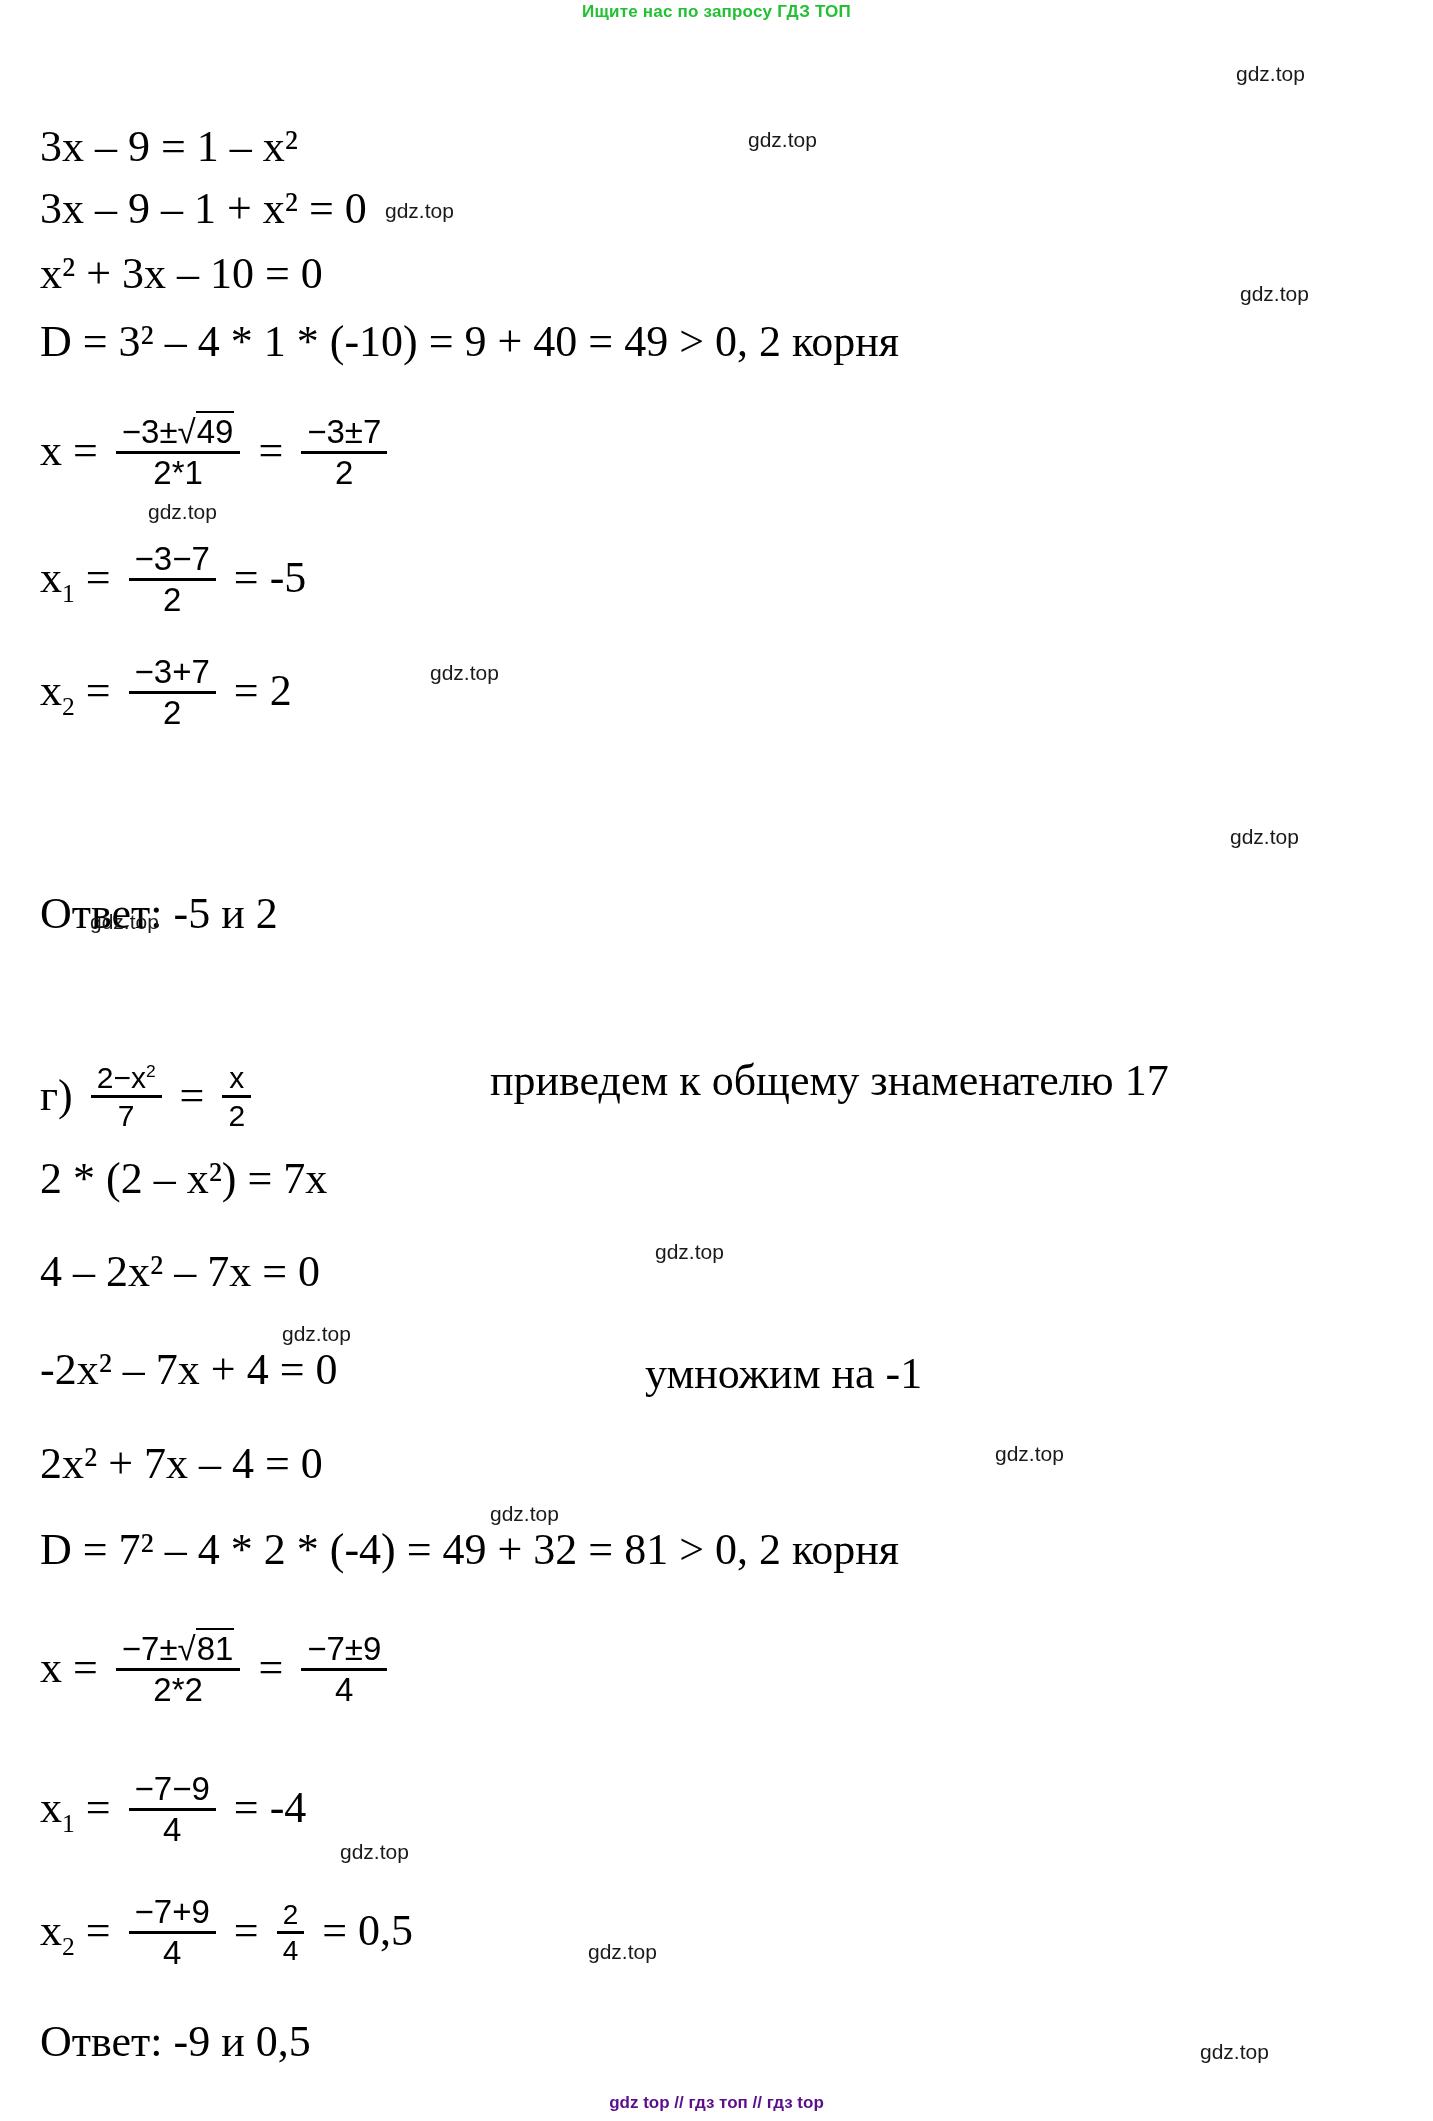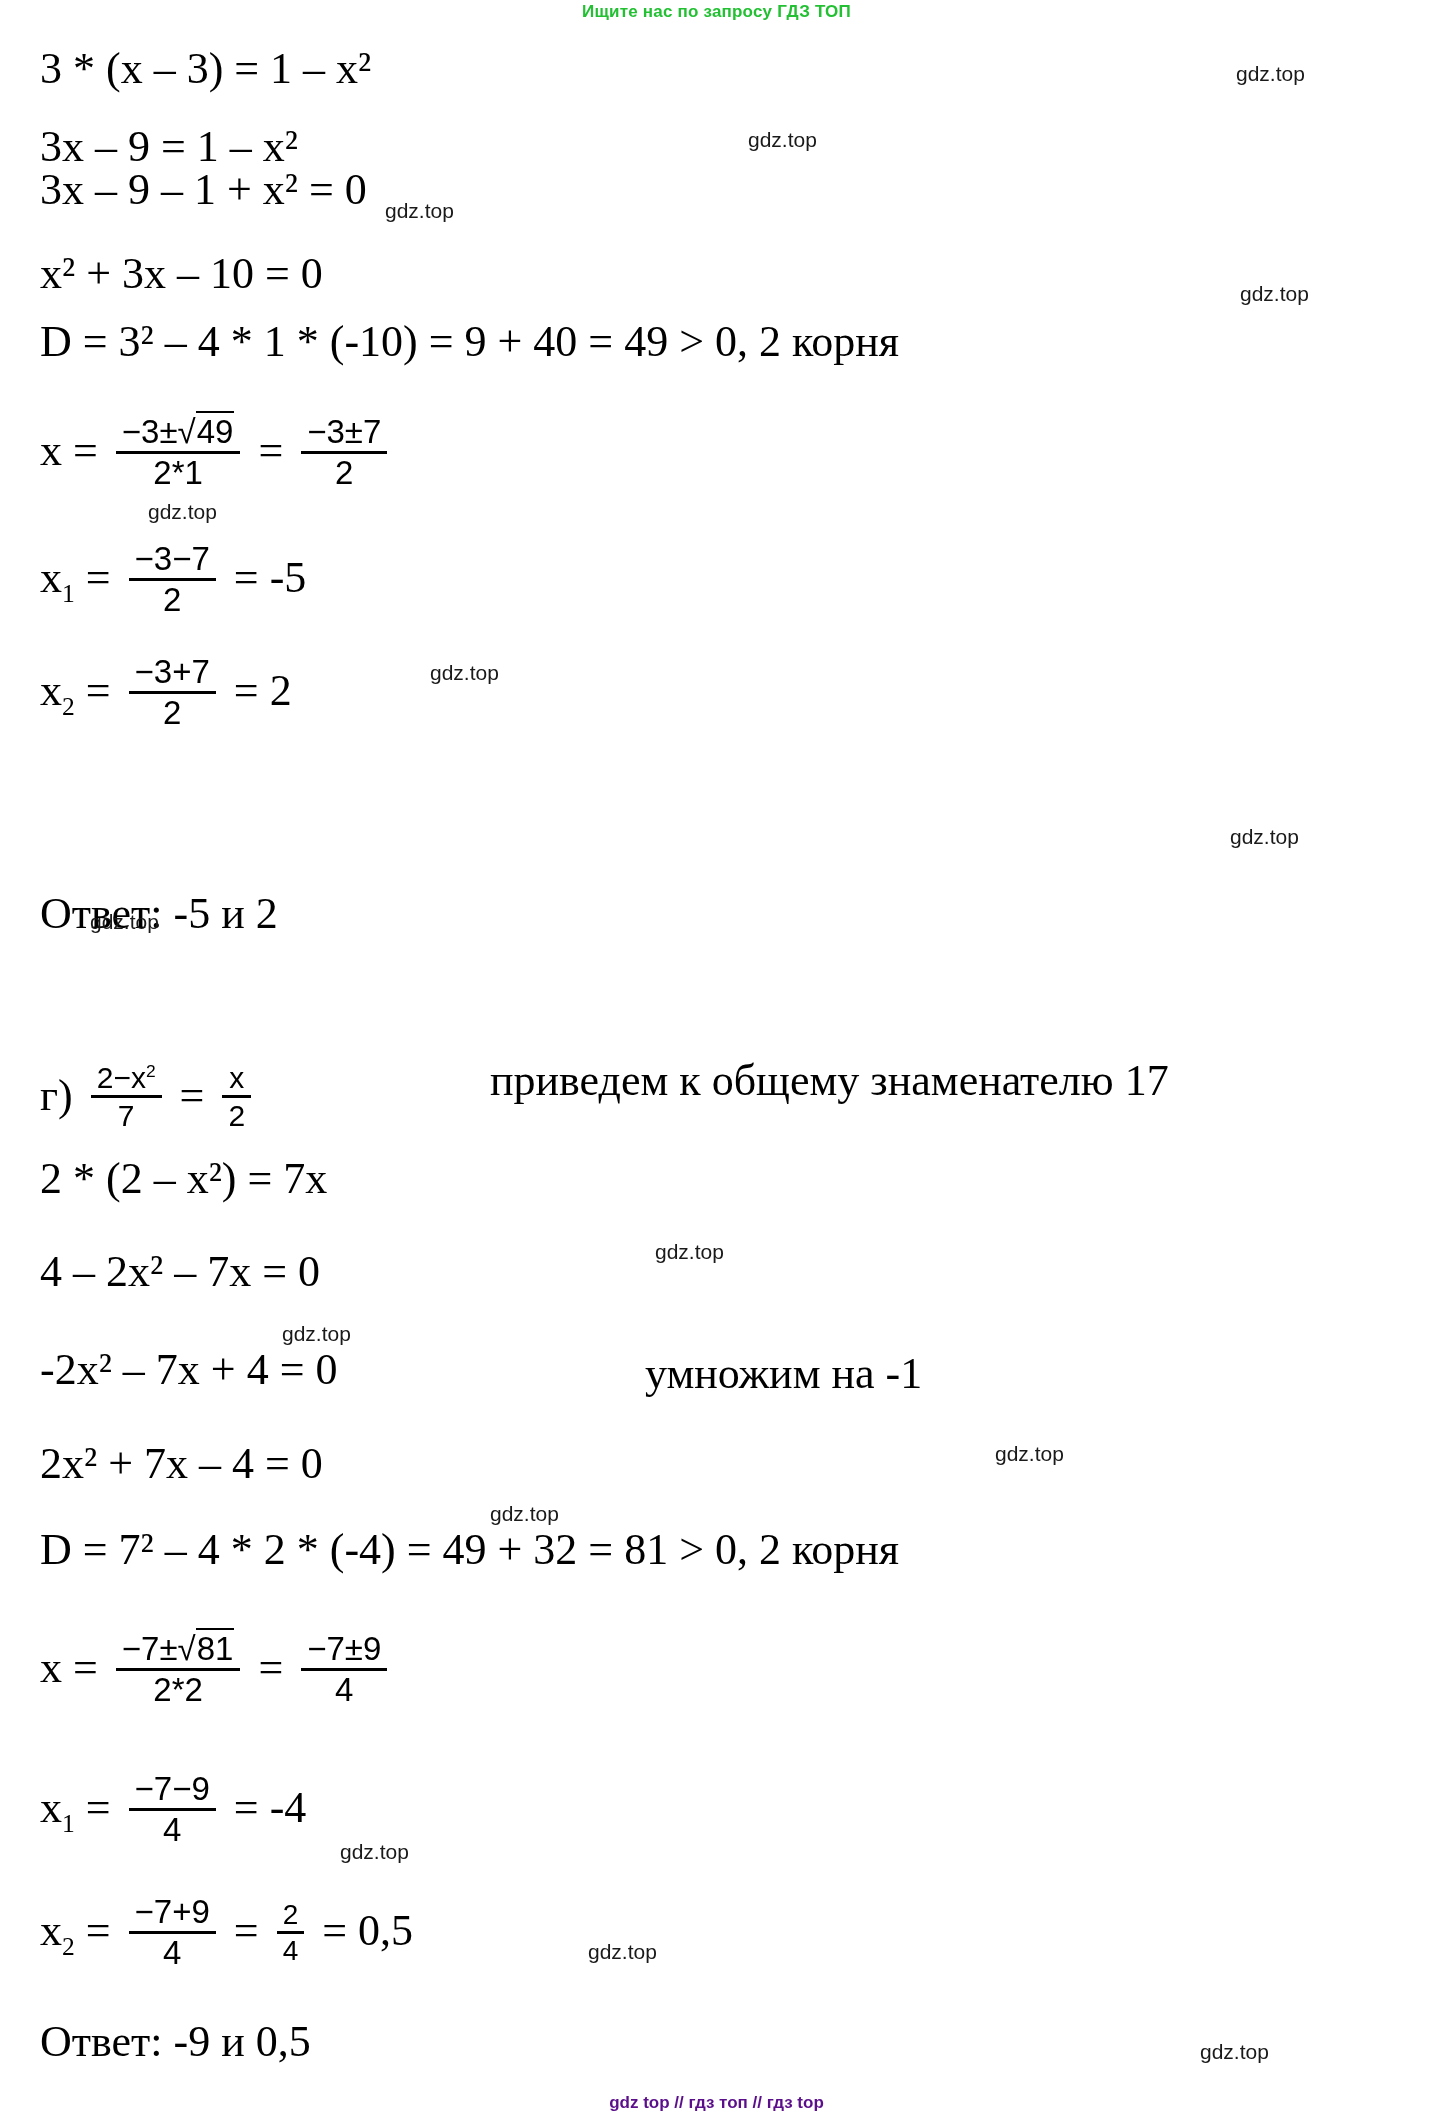--- a/index.html
+++ b/index.html
@@ -122,25 +122,24 @@
     font-family: "Liberation Serif", "DejaVu Serif", serif;
   }
 </style>
 </head>
 <body>
 
 <div class="promo-top" style="color: rgb(34, 192, 50);">Ищите нас по запросу ГДЗ ТОП</div>
 
 <div class="sheet">
 
-  <div class="line" style="left:40px; top:47px;">3 * (x – 3) = 1 – x²</div>
 
   <div class="line" style="left:40px; top:125px;">3x – 9 = 1 – x²</div>
 
-  <div class="line" style="left:40px; top:168px;">3x – 9 – 1 + x² = 0</div>
+  <div class="line" style="left:40px; top:187px;">3x – 9 – 1 + x² = 0</div>
 
   <div class="line" style="left:40px; top:252px;">x² + 3x – 10 = 0</div>
 
   <div class="line" style="left:40px; top:320px;">D = 3² – 4 * 1 * (-10) = 9 + 40 = 49 &gt; 0, 2 корня</div>
 
   <div class="line" style="left:40px; top:400px;">
     <span>x</span>
     <span>=</span>
     <span class="frac">
       <span class="num"><span>−3±</span><span class="radic"><span>√</span><span class="rad-body">49</span></span></span>

